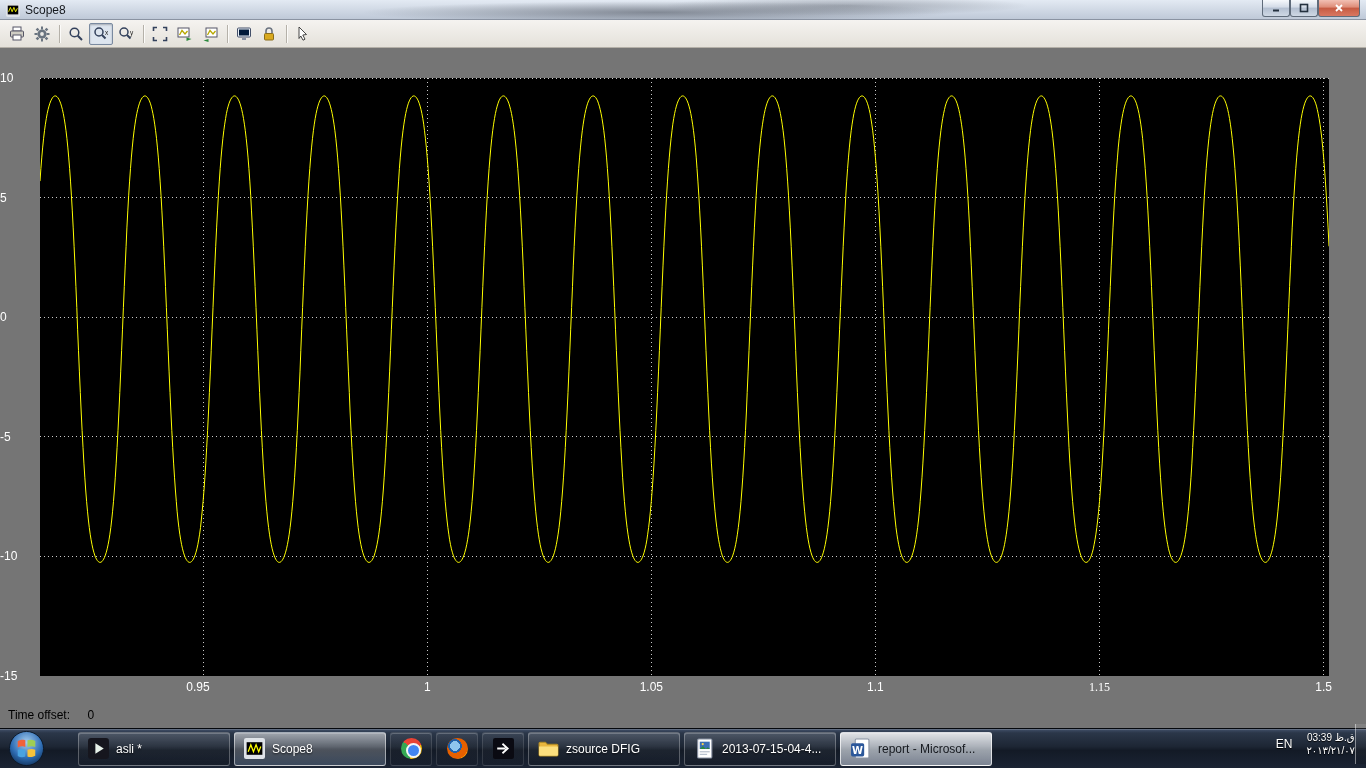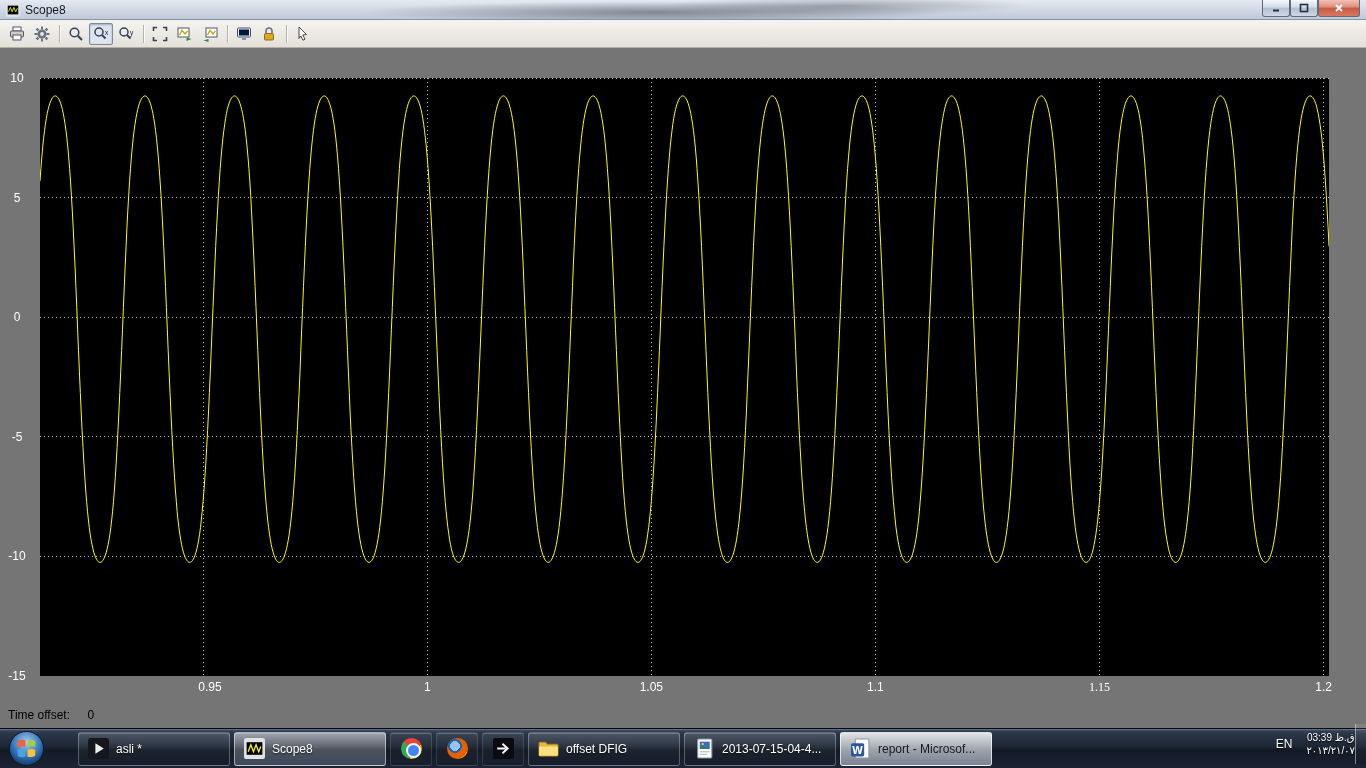--- a/index.html
+++ b/index.html
@@ -32,21 +32,21 @@
     border:1px solid transparent; border-radius:2px; margin-right:1px; }
   .tool-btn.pressed { border:1px solid #7a8aa0; background:#dde5ef;
     box-shadow:inset 0 1px 2px rgba(0,0,0,0.25); }
   .tool-sep { width:1px; height:18px; background:#b5b1a9; box-shadow:1px 0 0 #fcfbf9; margin:0 4px; }
 
   
   .figure { position:absolute; left:0; top:48px; width:1366px; height:680px; background:#757575; }
   .plot { position:absolute; left:40px; top:30px; width:1289px; height:598px; background:#000; }
   .plot svg { position:absolute; left:0; top:0; width:100%; height:100%; }
   .grid { stroke:#ececec; stroke-width:1; stroke-dasharray:1 3; opacity:0.85; }
-  .ytick { position:absolute; left:0; width:34px; text-align:center; font-size:12px; color:#fff;
+  .ytick { position:absolute; left:0; width:34px; text-align:left; font-size:12px; color:#fff;
     transform:translateY(-50%); }
   .xtick { position:absolute; top:632px; font-size:12px; color:#fff; transform:translateX(-50%); }
   .time-offset { position:absolute; left:8px; top:660px; font-size:12px; color:#000; }
   .time-offset b { font-weight:normal; margin-left:14px; }
 
   
   .taskbar { position:absolute; left:0; top:728px; width:1366px; height:40px;
     background:linear-gradient(180deg,#42516a 0%,#2b3749 10%,#1d2634 45%,#131a26 55%,#1b2434 100%);
     border-top:1px solid #05080d; box-shadow:inset 0 1px 0 rgba(255,255,255,0.18);
     display:flex; align-items:center; }
@@ -223,26 +223,26 @@
     <div class="time-offset">
       <span>Time offset:</span>
       <b>0</b>
     </div>
   <div class="ytick" style="top: 30px;">10</div>
       <div class="ytick" style="top: 149.6px;">5</div>
       <div class="ytick" style="top: 269.2px;">0</div>
       <div class="ytick" style="top: 388.8px;">-5</div>
       <div class="ytick" style="top: 508.4px;">-10</div>
       <div class="ytick" style="top: 628px;">-15</div>
-      <div class="xtick" style="left: 210px;">0.95</div>
+      <div class="xtick" style="left: 198px;">0.95</div>
       <div class="xtick" style="left: 427.238px;">1</div>
       <div class="xtick" style="left: 651.334px; text-align: right;">1.05</div>
       <div class="xtick" style="left: 875.43px;">1.1</div>
       <div class="xtick" style="left: 1099.53px; font-family: Liberation Serif, serif;">1.15</div>
-      <div class="xtick" style="left: 1323.62px;">1.2</div>
+      <div class="xtick" style="left: 1323.62px;">1.5</div>
     </div>
 
   <div class="taskbar">
     <div class="start">
       <svg viewBox="0 0 38 38">
         <defs>
           <radialGradient id="orbg" cx="50%" cy="32%" r="80%">
             <stop offset="0" stop-color="#a6cdf0"></stop>
             <stop offset="0.55" stop-color="#2f6eb5"></stop>
             <stop offset="1" stop-color="#081f3e"></stop>
@@ -289,21 +289,21 @@
         <rect width="20" height="20" rx="2" fill="#0a0a12"></rect>
         <path d="M4 10 h8 M9 5.5 L14 10 L9 14.5" stroke="#fff" stroke-width="1.7" fill="none"></path>
       </svg>
     </div>
 
     <div class="task-btn">
       <svg class="tb-ico" viewBox="0 0 20 20">
         <path d="M1 5 a1 1 0 0 1 1-1 h5 l2 2 h9 a1 1 0 0 1 1 1 v9 a1 1 0 0 1 -1 1 H2 a1 1 0 0 1 -1-1 Z" fill="#e9b63e" stroke="#b08a25"></path>
         <path d="M1 8 h18 v8 a1 1 0 0 1 -1 1 H2 a1 1 0 0 1 -1-1 Z" fill="#fcdf7e"></path>
       </svg>
-      <span class="tb-label">offset DFIG</span>
+      <span class="tb-label">zsource DFIG</span>
     </div>
 
     <div class="task-btn">
       <svg class="tb-ico" viewBox="0 0 20 20">
         <rect x="3.5" y="1" width="13.5" height="18" rx="1" fill="#fff" stroke="#8a93a4"></rect>
         <rect x="5.5" y="3.5" width="9.5" height="7" fill="#3b6fb5"></rect>
         <circle cx="8.3" cy="5.8" r="1.1" fill="#ffd54a"></circle>
         <path d="M5.5 10.5 l3-3 2.8 3 1.8-1.8 2 1.8 Z" fill="#2e8540"></path>
         <rect x="5.5" y="12.5" width="9.5" height="1.2" fill="#b9c2cf"></rect>
         <rect x="5.5" y="15" width="7" height="1.2" fill="#b9c2cf"></rect>

